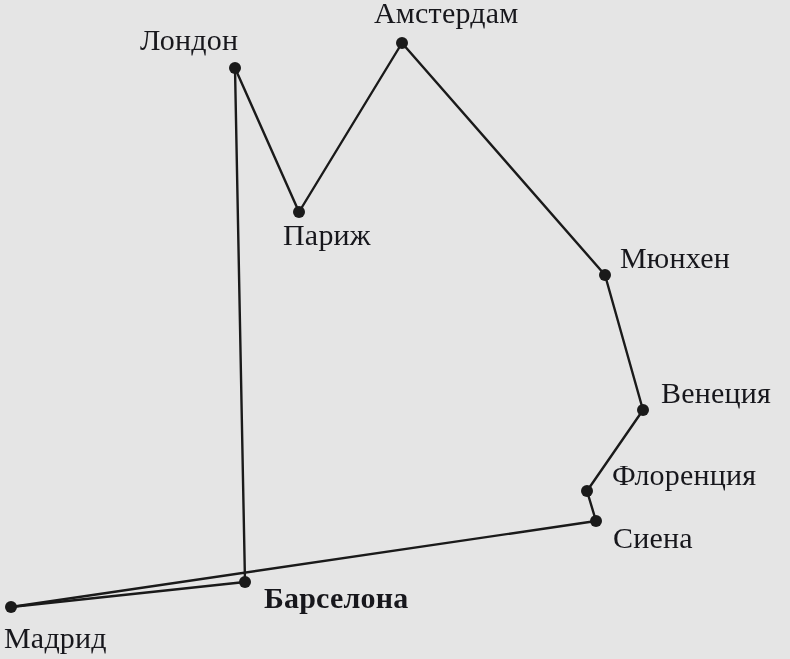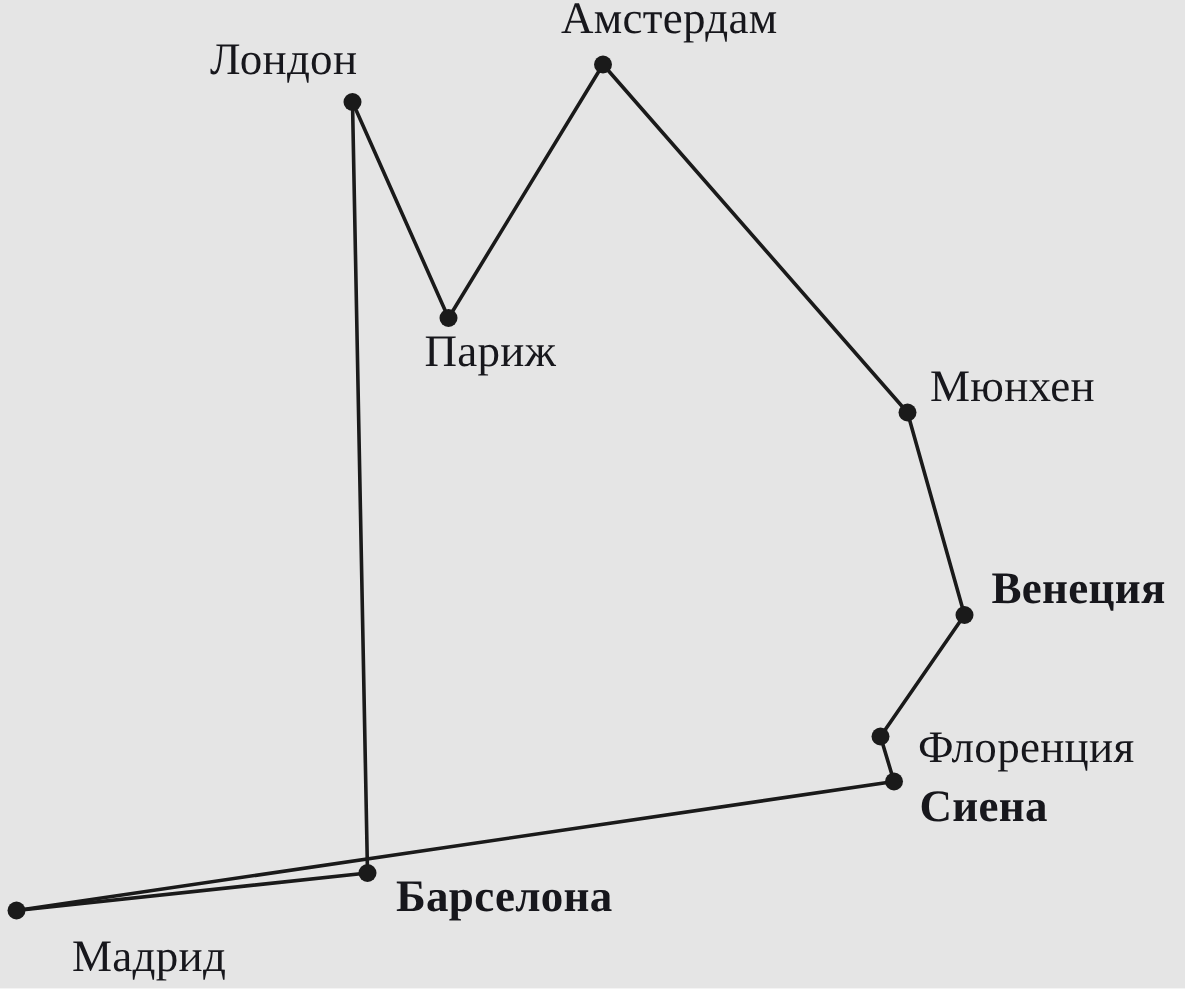--- a/index.html
+++ b/index.html
@@ -74,19 +74,19 @@
         <circle cx="596" cy="521" r="6" class="route-node" fill="#1a1a1a"></circle>
         <circle cx="245" cy="582" r="6" class="route-node" fill="#1a1a1a"></circle>
         <circle cx="11" cy="607" r="6" class="route-node" fill="#1a1a1a"></circle>
       </g>
   </svg>
   <div id="labels-layer">
       <div class="city-label" style="left: 140px; top: 25px; color: rgb(23, 23, 28);">Лондон</div>
       <div class="city-label" style="left: 374px; top: -2px; color: rgb(23, 23, 28);">Амстердам</div>
       <div class="city-label" style="left: 283px; top: 220px; color: rgb(23, 23, 28);">Париж</div>
       <div class="city-label" style="left: 620px; top: 243px; color: rgb(23, 23, 28); font-family: Liberation Serif, serif;">Мюнхен</div>
-      <div class="city-label" style="left: 661px; top: 378px; color: rgb(23, 23, 28); font-weight: bold;">Венеция</div>
-      <div class="city-label" style="left: 612px; top: 484px; color: rgb(23, 23, 28);">Флоренция</div>
-      <div class="city-label" style="left: 613px; top: 523px; color: rgb(23, 23, 28); font-weight: bold;">Сиена</div>
+      <div class="city-label" style="left: 661px; top: 378px; color: rgb(23, 23, 28);">Венеция</div>
+      <div class="city-label" style="left: 612px; top: 460px; color: rgb(23, 23, 28);">Флоренция</div>
+      <div class="city-label" style="left: 613px; top: 523px; color: rgb(23, 23, 28);">Сиена</div>
       <div class="city-label" style="left: 264px; top: 583px; color: rgb(23, 23, 28); font-weight: bold;">Барселона</div>
-      <div class="city-label" style="left: 4px; top: 623px; color: rgb(23, 23, 28); margin-left: 44px;">Мадрид</div>
+      <div class="city-label" style="left: 4px; top: 623px; color: rgb(23, 23, 28);">Мадрид</div>
     </div>
 </div>
 
 </body></html>

